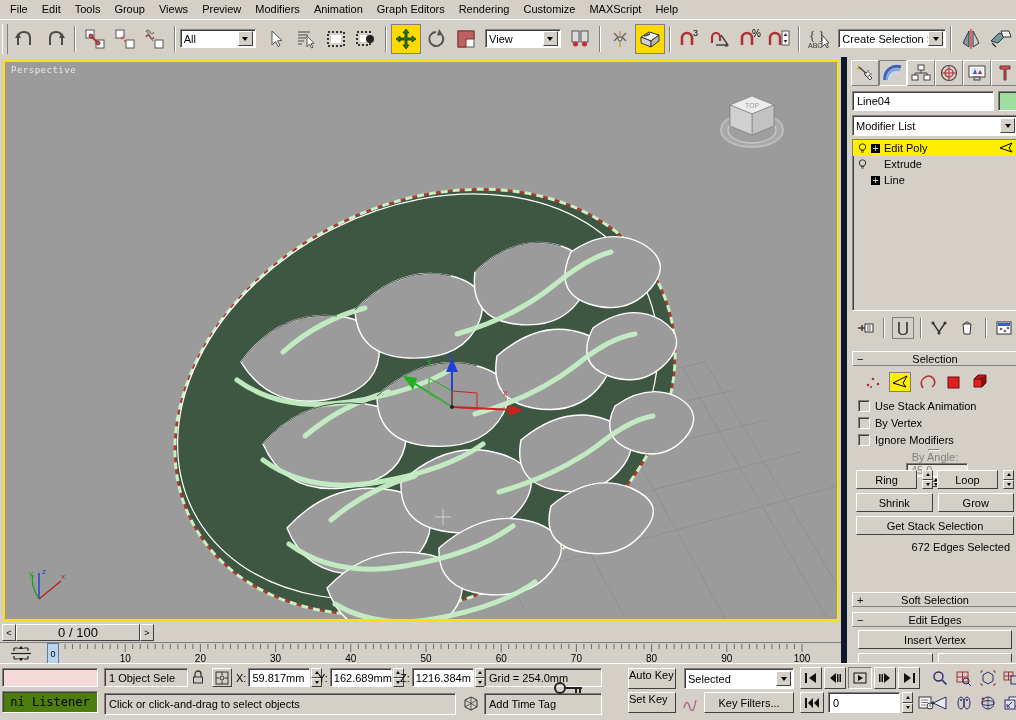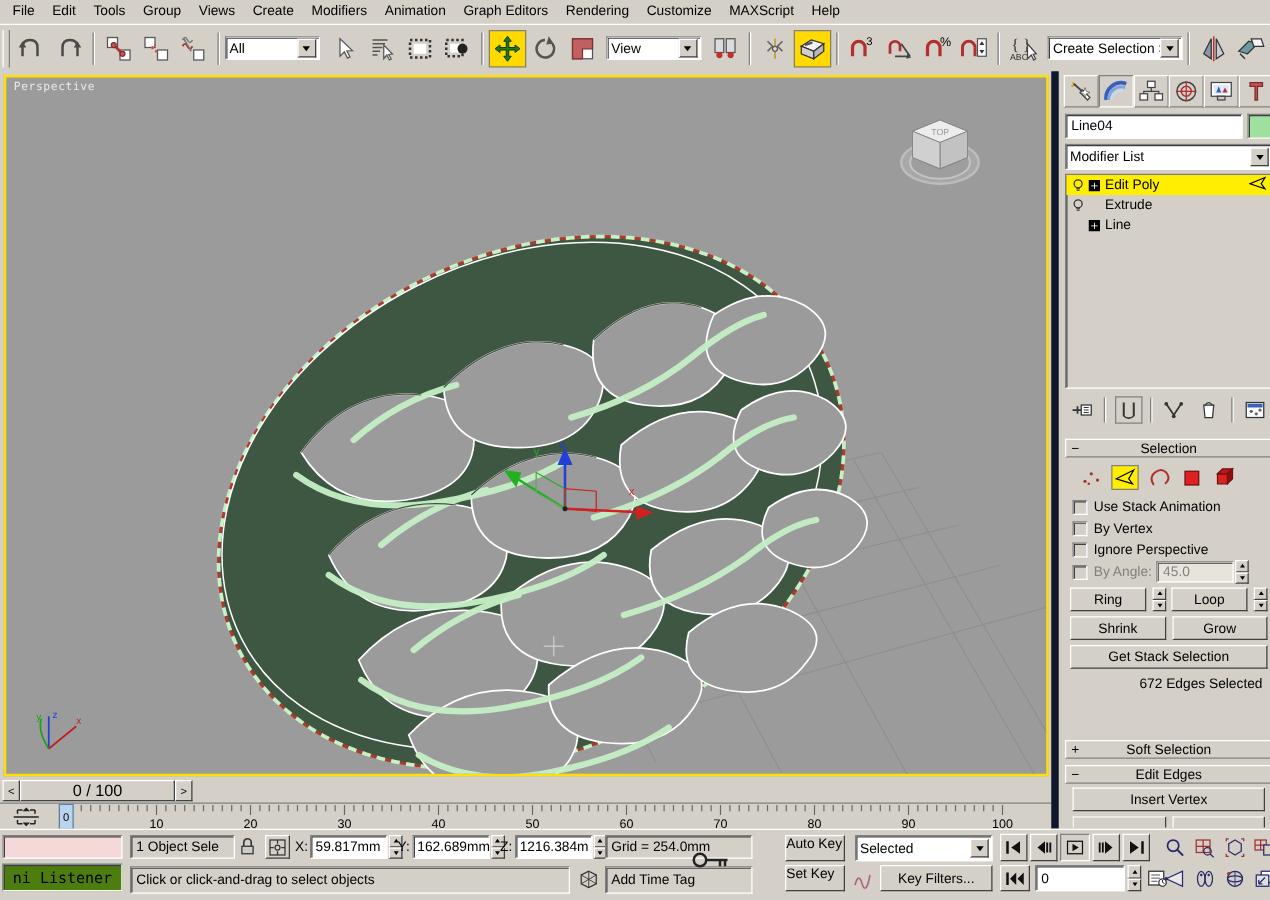--- a/index.html
+++ b/index.html
@@ -305,21 +305,21 @@
     border: 1px solid transparent; cursor: default;
   }
   .so-btn.on { background:#ffee00; border:1px solid #808080; }
   .chk-row { display:flex; align-items:center; height: 17px; font-size: 11px; }
   .chk {
     width: 12px; height: 12px; margin-right: 5px; margin-left: 2px;
     background: #d4d0c8;
     border: 1px solid #808080; border-right-color:#fff; border-bottom-color:#fff;
     box-shadow: inset 1px 1px 0 #404040;
   }
-  .chk-row.disabled { color: #808080; }
+  .chk-row.disabled { color: #808080; flex-direction: column; }
   .num-box {
     height: 17px; background: #e8e4dc;
     border: 1px solid #808080; border-right-color:#fff; border-bottom-color:#fff;
     box-shadow: inset 1px 1px 0 #404040;
     display:flex;align-items:center;padding-left:4px;font-size:11px;color:#808080;
   }
   .pbtn {
     height: 19px; background:#d4d0c8;
     border: 1px solid #fff; border-right-color:#404040; border-bottom-color:#404040;
     display:flex;align-items:center;justify-content:center;
@@ -348,21 +348,21 @@
 <body>
 
 <div id="app">
 
   <div class="menubar">
     <div class="menu-item">File</div>
     <div class="menu-item">Edit</div>
     <div class="menu-item">Tools</div>
     <div class="menu-item">Group</div>
     <div class="menu-item">Views</div>
-    <div class="menu-item">Create</div>
+    <div class="menu-item">Preview</div>
     <div class="menu-item">Modifiers</div>
     <div class="menu-item">Animation</div>
     <div class="menu-item">Graph Editors</div>
     <div class="menu-item">Rendering</div>
     <div class="menu-item">Customize</div>
     <div class="menu-item">MAXScript</div>
     <div class="menu-item">Help</div>
   </div>
 
   <div class="toolbar">
@@ -1003,21 +1003,21 @@
         <div class="chk-row">
           <span class="chk"></span>
           <span>Use Stack Animation</span>
         </div>
         <div class="chk-row">
           <span class="chk"></span>
           <span>By Vertex</span>
         </div>
         <div class="chk-row">
           <span class="chk"></span>
-          <span>Ignore Perspective</span>
+          <span>Ignore Modifiers</span>
         </div>
 
         <div class="chk-row disabled" style="margin-top:1px;">
           <span class="chk"></span>
           <span>By Angle:</span>
           <span class="num-box" style="width:62px;margin-left:4px;">45.0</span>
           <span class="spinner">
               <div></div>
               <div></div>
             </span>

